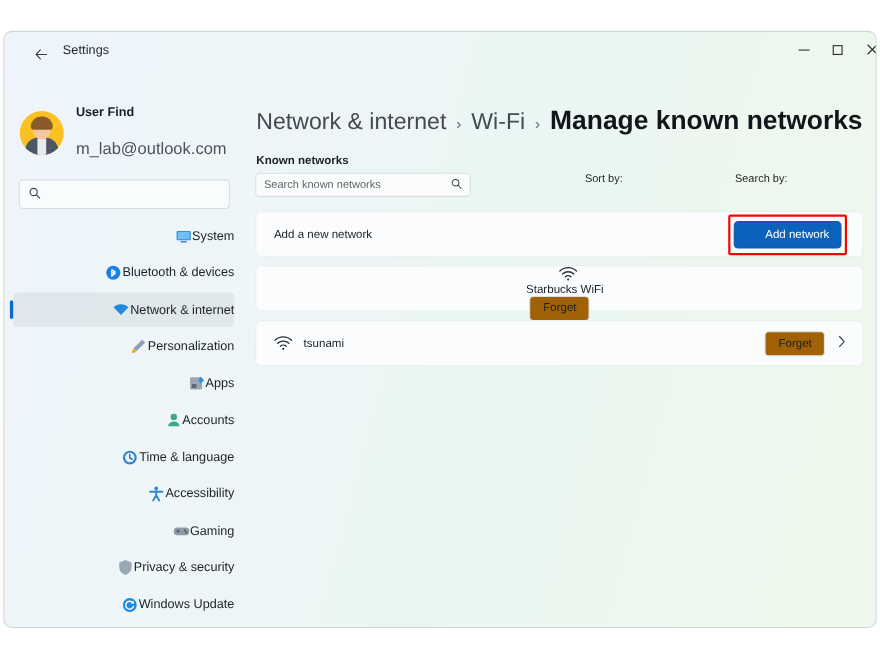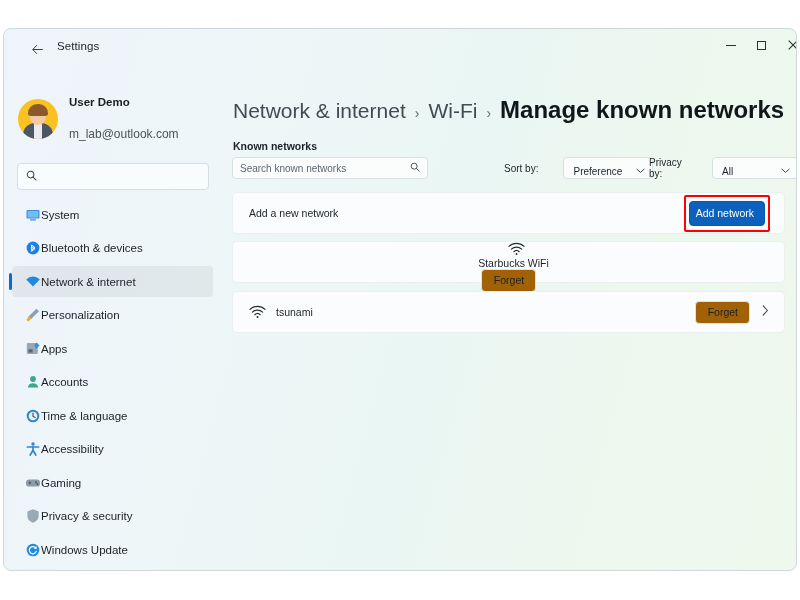--- a/index.html
+++ b/index.html
@@ -86,21 +86,21 @@
     width: 30px; height: 18px;
     background: #4d5665; border-radius: 12px 12px 0 0;
   }
   #avatar .shirt {
     position: absolute; left: 16px; top: 25px;
     width: 8px; height: 16px;
     background: #e8eaee;
   }
   .acct-text { line-height: 1.25; }
   #acct-name { font-size: 11.5px; font-weight: bold; color: #1a1f24; }
-  #acct-mail { font-size: 12px; color: #4a5359; margin-top: 18px; }
+  #acct-mail { font-size: 15px; color: #4a5359; margin-top: 18px; }
 
   #find-setting {
     position: absolute; left: 13px; top: 94px;
     width: 192px; height: 27px;
     background: #f9fcfc;
     border: 1px solid #d5dfe0;
     border-radius: 4px;
     display: flex; align-items: center;
     padding: 0 8px;
     cursor: text;
@@ -109,20 +109,21 @@
   #find-setting .mag { font-size: 11px; color: #3d4449; }
 
   #nav { position: absolute; left: 0; top: 130px; width: 217px; }
   .nav-item {
     position: relative;
     height: 31px; margin: 0 8px 2.5px 8px;
     display: flex; align-items: center;
     padding-left: 13px;
     border-radius: 4px;
     cursor: pointer;
+    justify-content: flex-end;
   }
   .nav-item.sel { background: rgba(0,0,0,.055); }
   .nav-item.sel::before {
     content: ""; position: absolute;
     left: -3px; top: 7px; width: 3px; height: 17px;
     background: #0a6cca; border-radius: 2px;
   }
   .nav-label { font-size: 11.5px; color: #1b2126; }
   .nav-ico { width: 16px; height: 16px; flex: none; display:block; }
 
@@ -153,21 +154,21 @@
     border-radius: 4px;
     display: flex; align-items: center;
     padding: 0 7px;
     cursor: text;
   }
   #search-known .ph { font-size: 10px; color: #5e676d; flex: 1; }
   #search-known .mag { font-size: 10px; color: #3d4449; }
 
   .filter-group {
     position: absolute; top: 88px;
-    display: flex; align-items: center; gap: 25px;
+    display: flex; align-items: center; gap: 25px; flex-direction: column;
   }
   #sortgroup { left: 283px; }
   #filtergroup { left: 428px; }
   .filter-label { font-size: 10px; color: #22282c; }
   .dropdown {
     height: 22px; min-width: 86px;
     background: #fbfdfd;
     border: 1px solid #d7e0e1;
     border-radius: 4px;
     display: flex; align-items: center;
@@ -210,21 +211,21 @@
     border-radius: 2px;
     pointer-events: none;
   }
   #add-network-btn {
     background: #0b61bb;
     color: #ffffff;
     font-size: 10.5px;
     font-family: "Liberation Sans", sans-serif;
     border: 1px solid #0a59ab;
     border-radius: 4px;
-    padding: 5px 10px 6px 6px;
+    padding: 5px 10px 6px 28px;
     cursor: pointer;
   }
 
   .forget-btn {
     background: #a16207;
     border: 1px solid #dde4e5;
     border-radius: 4px;
     font-size: 10.5px;
     font-family: "Liberation Sans", sans-serif;
     color: #1b2126;
@@ -266,21 +267,21 @@
   <div id="sidebar">
 
     <div id="account">
       <div id="avatar">
         <div class="body"></div>
         <div class="shirt"></div>
         <div class="face"></div>
         <div class="hair"></div>
       </div>
       <div class="acct-text">
-        <div id="acct-name">User Demo</div>
+        <div id="acct-name">User Find</div>
         <div id="acct-mail">m_lab@outlook.com</div>
       </div>
     </div>
 
     <div id="find-setting">
       <span class="mag">
         <svg width="11" height="11" viewBox="0 0 12 12">
           <circle cx="5" cy="5" r="3.6" stroke="#3d4449" stroke-width="1.1" fill="none"></circle>
           <path d="M7.7 7.7 L11 11" stroke="#3d4449" stroke-width="1.1" stroke-linecap="round"></path>
         </svg>
@@ -435,21 +436,21 @@
         <span class="dd-val">Preference</span>
         <span class="dd-chev">
           <svg width="9" height="6" viewBox="0 0 10 6">
             <path d="M1 1 L5 4.6 L9 1" stroke="#3d4449" stroke-width="1.1" fill="none" stroke-linecap="round"></path>
           </svg>
         </span>
       </div>
     </div>
 
     <div class="filter-group" id="filtergroup">
-      <span class="filter-label">Privacy by:</span>
+      <span class="filter-label">Search by:</span>
       <div class="dropdown">
         <span class="dd-val">All</span>
         <span class="dd-chev">
           <svg width="9" height="6" viewBox="0 0 10 6">
             <path d="M1 1 L5 4.6 L9 1" stroke="#3d4449" stroke-width="1.1" fill="none" stroke-linecap="round"></path>
           </svg>
         </span>
       </div>
     </div>
 

